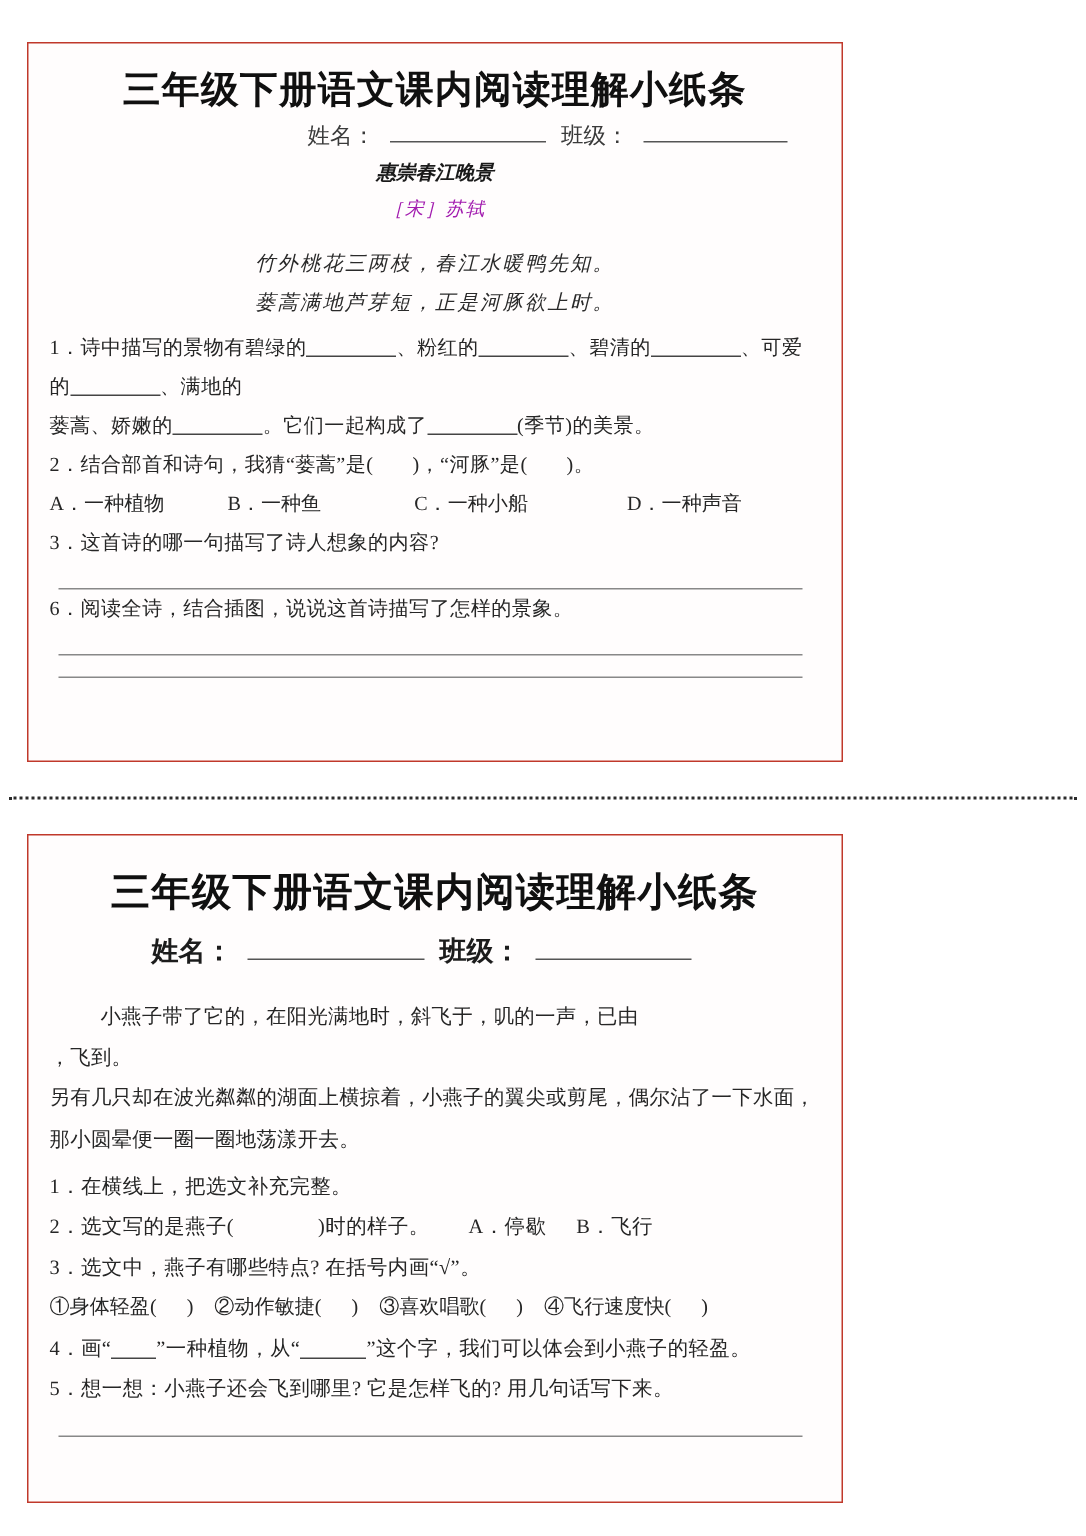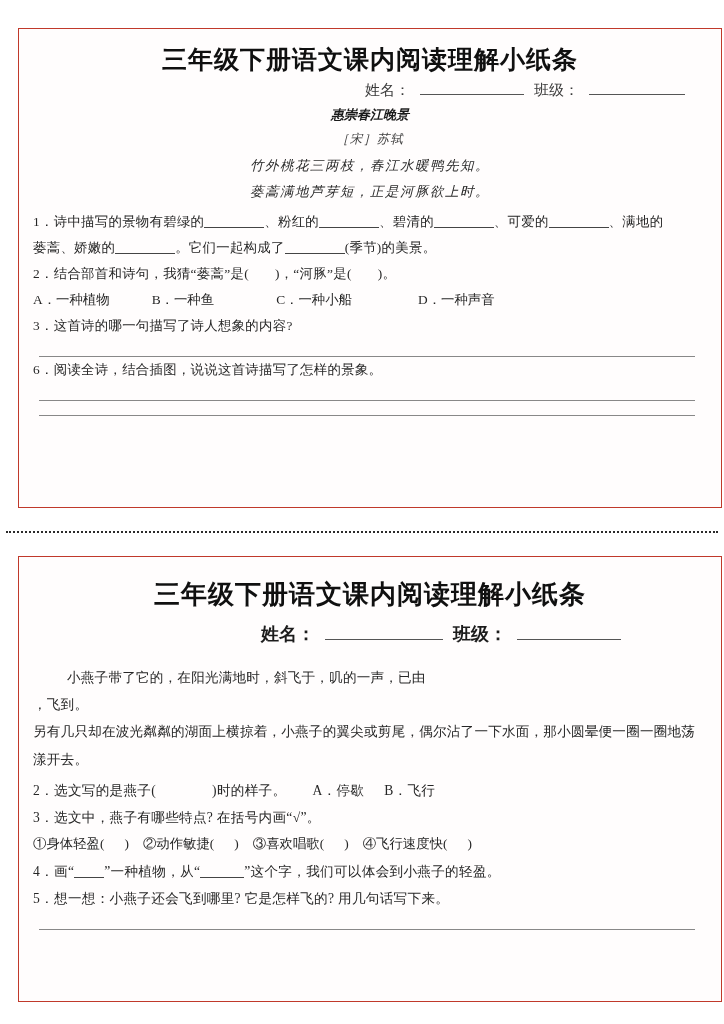--- a/index.html
+++ b/index.html
@@ -21,21 +21,21 @@
     height: 1024px;
     box-sizing: border-box;
     padding: 0;
     background: #ffffff;
   }
 
   
   .card {
     position: absolute;
     left: 18px;
-    width: 704px;
+    width: 544px;
     box-sizing: border-box;
     border: 1.5px solid #c0392b;
     background: #fffdfd;
     padding: 10px 14px 12px 14px;
   }
   .card--one { top: 28px;  height: 480px; }
   .card--two { top: 556px; height: 446px; }
 
   
   .cut-line {
@@ -100,22 +100,22 @@
   }
   .poem-title {
     font-family: "DejaVu Sans", "Liberation Sans", sans-serif;
     font-weight: bold;
     font-size: 13px;
     color: #1a1a1a;
     margin-bottom: 7px;
   }
   .poem-author {
     font-size: 12.5px;
-    color: #404040;
-    margin-bottom: 9px;
+    color: #a21caf;
+    margin-bottom: 19px;
     letter-spacing: 1px;
   }
   .poem-line {
     font-size: 13.5px;
     color: #2a2a2a;
     margin-bottom: 8px;
     letter-spacing: 1.5px;
   }
 
   
@@ -243,20 +243,21 @@
 
     <div class="passage" style="margin-top:18px;">
       <div>
         <span class="indent"></span><span>小燕子带了它的</span><span class="u u-w100"></span><span>，在阳光满地时，斜飞于</span><span class="u u-w100"></span><span>，叽的一声，已由</span><br><span class="u u-w110"></span><span>，飞到</span><span class="u u-w100"></span><span>。</span>
       </div>
       <div>另有几只却在波光粼粼的湖面上横掠着，小燕子的翼尖或剪尾，偶尔沾了一下水面，那小圆晕便一圈一圈地荡漾开去。</div>
     </div>
 
     <div class="qblock" style="margin-top:4px;">
 
+      <div class="q">1．在横线上，把选文补充完整。</div>
 
       <div class="q">
         <span>2．选文写的是燕子(</span><span class="gap-paren-wide"></span><span>)时的样子。</span><span style="display:inline-block;width:26px;"></span><span>A．停歇</span><span style="display:inline-block;width:20px;"></span><span>B．飞行</span>
       </div>
 
       <div class="q">3．选文中，燕子有哪些特点? 在括号内画“√”。</div>
 
       <div class="tick-row">
         <span class="item"><span>①身体轻盈(</span><span class="gap-paren-sm"></span><span>)</span></span><span class="item"><span>②动作敏捷(</span><span class="gap-paren-sm"></span><span>)</span></span><span class="item"><span>③喜欢唱歌(</span><span class="gap-paren-sm"></span><span>)</span></span><span class="item"><span>④飞行速度快(</span><span class="gap-paren-sm"></span><span>)</span></span>
       </div>

